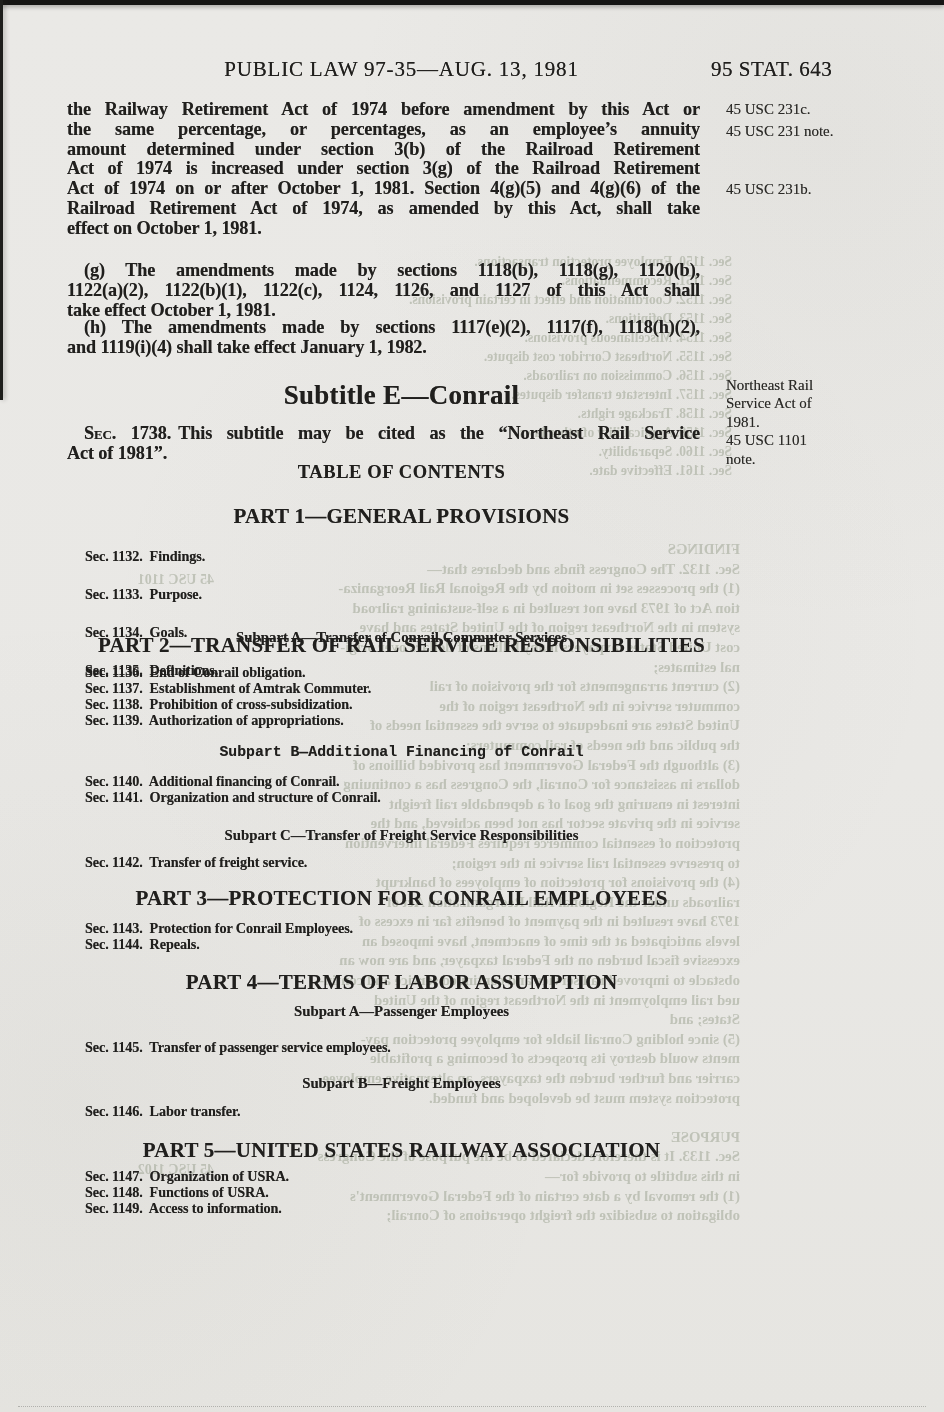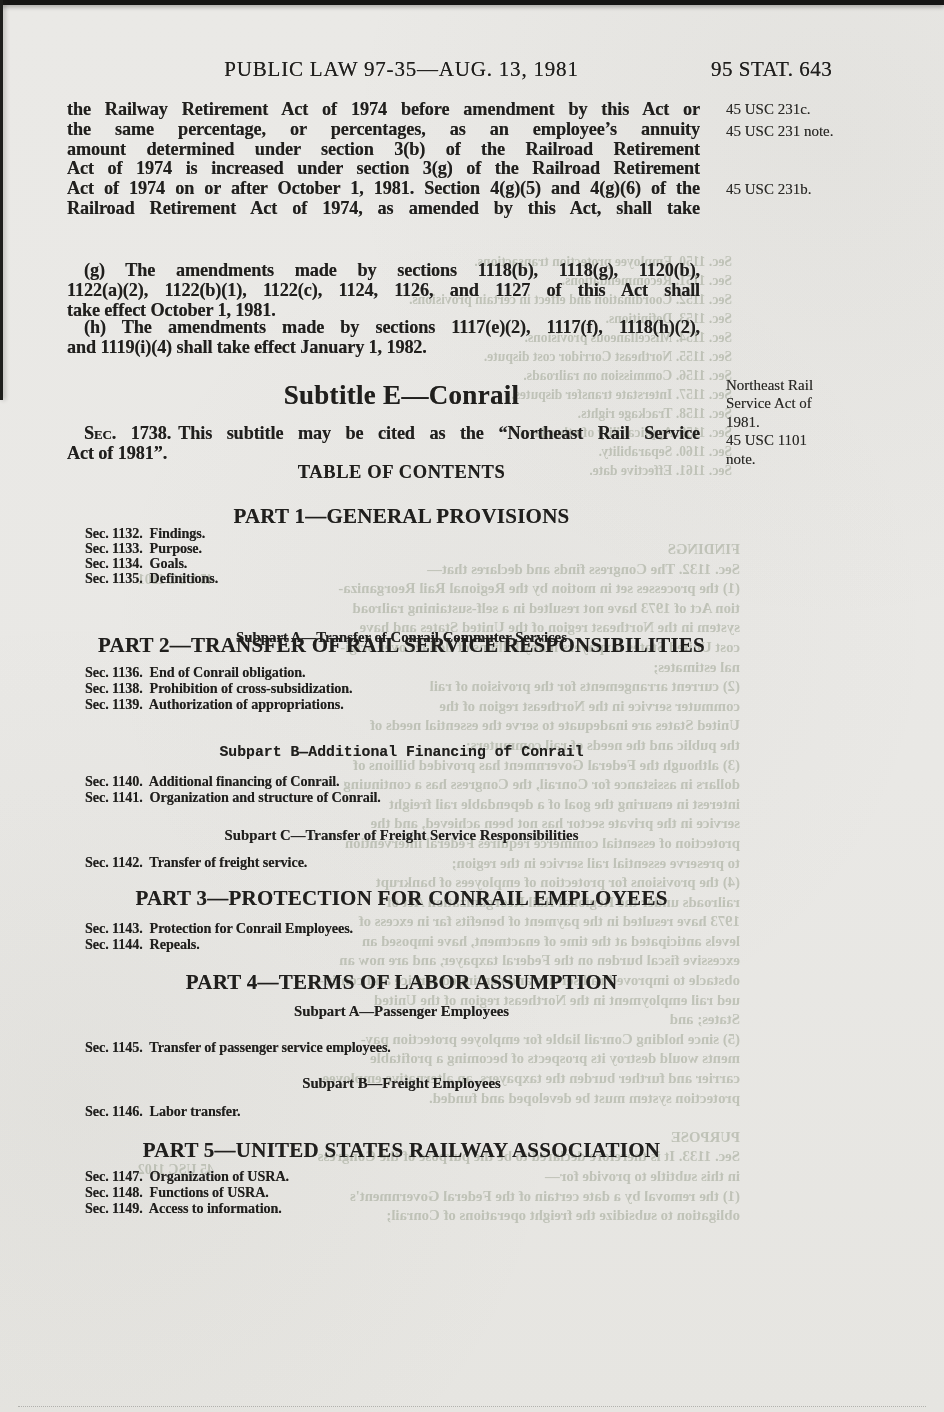--- a/index.html
+++ b/index.html
@@ -74,21 +74,21 @@
                font-size: 18.5px; font-weight: 700; letter-spacing: 0.6px;
                text-shadow: 0 0 0.5px rgba(32,31,29,0.55); }
   .part-head { left: 85px; width: 633px; text-align: center; font-size: 21px;
                font-weight: 700; letter-spacing: 0.25px;
                text-shadow: 0 0 0.4px rgba(32,31,29,0.55); }
   .subpart-head { left: 85px; width: 633px; text-align: center; font-size: 14.8px;
                   font-weight: 700; text-shadow: 0 0 0.4px rgba(32,31,29,0.5); }
   .toc-entries { left: 85px; width: 633px; font-size: 14.2px; font-weight: 700;
                  letter-spacing: -0.1px; text-shadow: 0 0 0.4px rgba(32,31,29,0.5); }
   .toc-entries > div { white-space: pre-wrap; }
-  .lh150 > div { line-height: 15px; }
+  .lh150 > div { line-height: 15px; margin-top: 23px; }
   .lh155 > div { line-height: 15.5px; }
   .lh160 > div { line-height: 16px; }
   .lh158 > div { line-height: 15.8px; }
 </style>
 </head>
 <body>
 
 <div class="page">
 
   <div class="abs ghost ghost-toc">Sec. 1150. Employee protection transactions.
@@ -148,20 +148,21 @@
   <div class="abs running-head">PUBLIC LAW 97-35—AUG. 13, 1981</div>
   <div class="abs stat-no">95 STAT. 643</div>
 
   <div class="abs col body-text" style="top:100px;">
     <div class="jline">the Railway Retirement Act of 1974 before amendment by this Act or</div>
     <div class="jline">the same percentage, or percentages, as an employee’s annuity</div>
     <div class="jline">amount determined under section 3(b) of the Railroad Retirement</div>
     <div class="jline">Act of 1974 is increased under section 3(g) of the Railroad Retirement</div>
     <div class="jline">Act of 1974 on or after October 1, 1981. Section 4(g)(5) and 4(g)(6) of the</div>
     <div class="jline">Railroad Retirement Act of 1974, as amended by this Act, shall take</div>
+    <div class="jline end">effect on October 1, 1981.</div>
   </div>
 
   <div class="abs col body-text" style="top:261px;">
     <div class="jline ind">(g) The amendments made by sections 1118(b), 1118(g), 1120(b),</div>
     <div class="jline">1122(a)(2), 1122(b)(1), 1122(c), 1124, 1126, and 1127 of this Act shall</div>
     <div class="jline end">take effect October 1, 1981.</div>
   </div>
 
   <div class="abs col body-text" style="top:318px;">
     <div class="jline ind">(h) The amendments made by sections 1117(e)(2), 1117(f), 1118(h)(2),</div>
@@ -195,20 +196,21 @@
     <div>Sec. 1132.  Findings.</div>
     <div>Sec. 1133.  Purpose.</div>
     <div>Sec. 1134.  Goals.</div>
     <div>Sec. 1135.  Definitions.</div>
   </div>
 
   <div class="abs part-head" style="top:597px;margin-top:36px;">PART 2—TRANSFER OF RAIL SERVICE RESPONSIBILITIES</div>
   <div class="abs subpart-head" style="top:629px;">Subpart A—Transfer of Conrail Commuter Services</div>
   <div class="abs toc-entries lh160" style="top:664px;">
     <div>Sec. 1136.  End of Conrail obligation.</div>
+    <div>Sec. 1137.  Establishment of Amtrak Commuter.</div>
     <div>Sec. 1138.  Prohibition of cross-subsidization.</div>
     <div>Sec. 1139.  Authorization of appropriations.</div>
   </div>
   <div class="abs subpart-head" style="top:744px;font-family:Liberation Mono, monospace;">Subpart B—Additional Financing of Conrail</div>
   <div class="abs toc-entries lh155" style="top:774px;">
     <div>Sec. 1140.  Additional financing of Conrail.</div>
     <div>Sec. 1141.  Organization and structure of Conrail.</div>
   </div>
   <div class="abs subpart-head" style="top:827px;">Subpart C—Transfer of Freight Service Responsibilities</div>
   <div class="abs toc-entries lh155" style="top:855px;">

